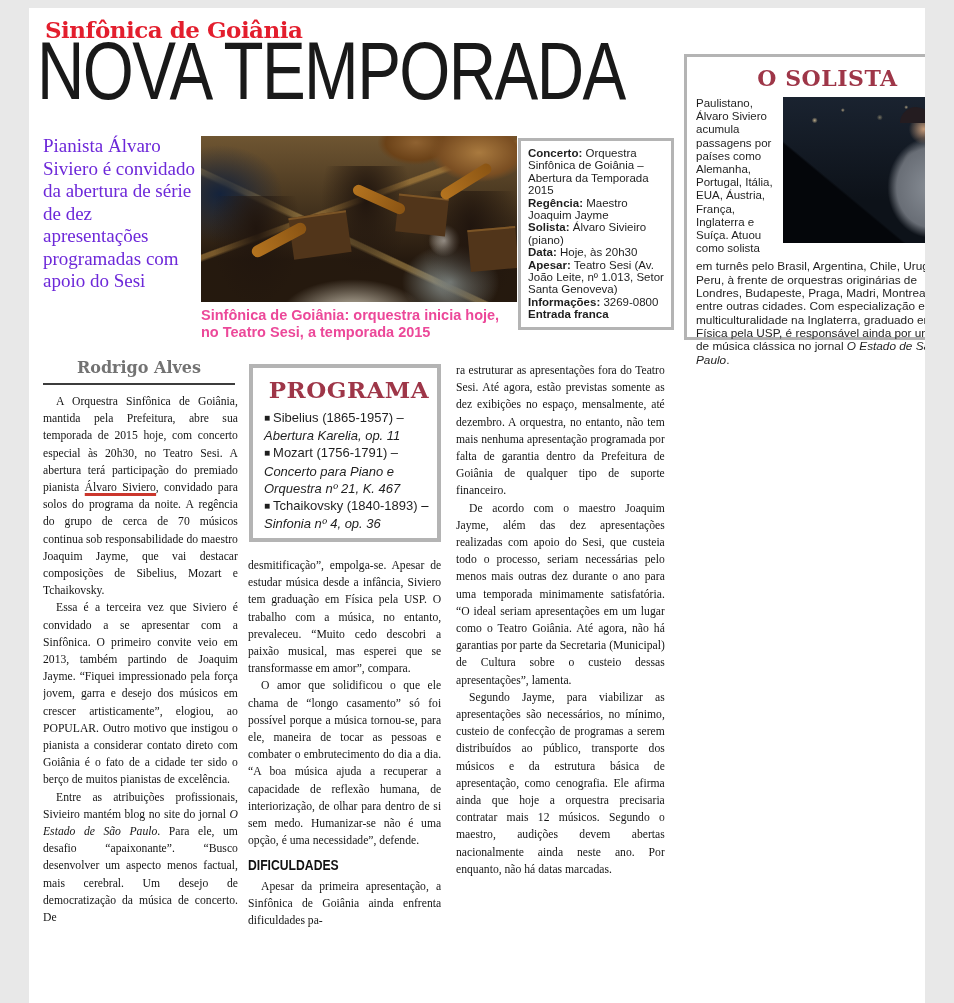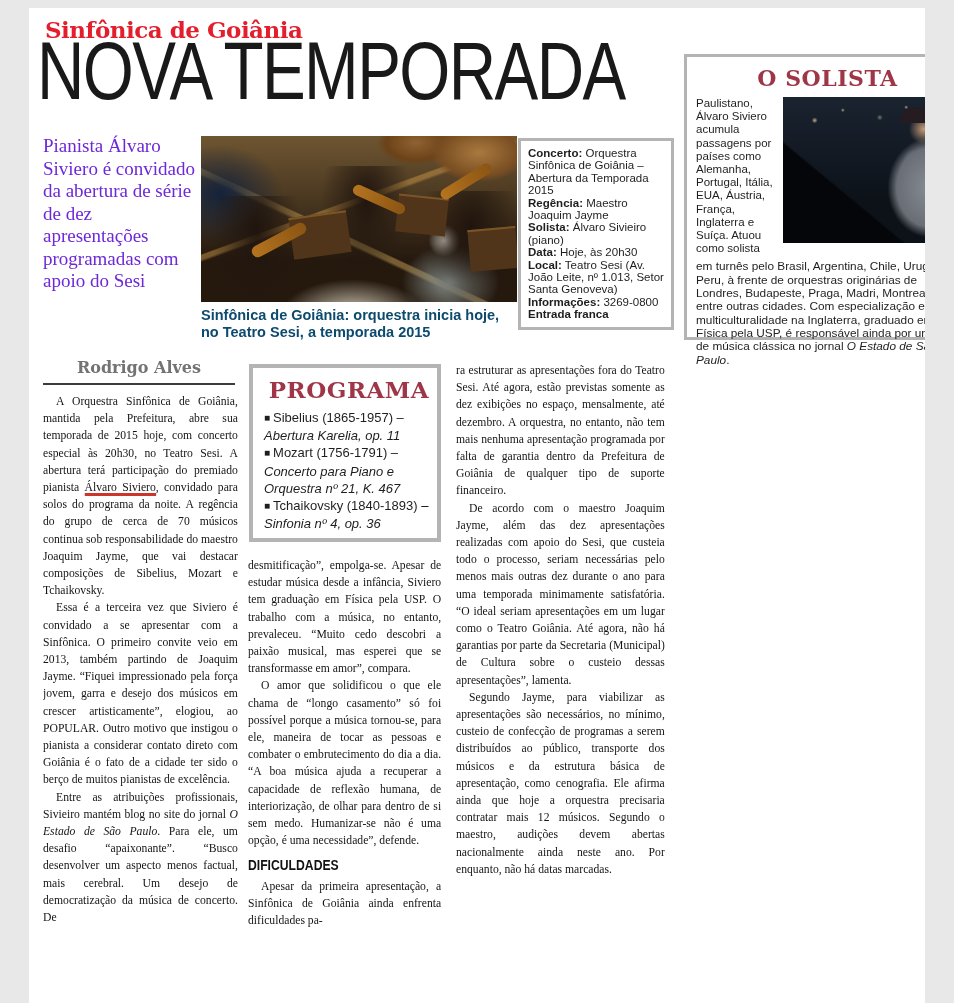--- a/index.html
+++ b/index.html
@@ -49,21 +49,21 @@
   .orch-photo .v1{left:48px;top:98px;width:60px;height:12px;transform:rotate(-28deg);}
   .orch-photo .v2{left:150px;top:58px;width:56px;height:11px;transform:rotate(24deg);}
   .orch-photo .v3{left:236px;top:40px;width:58px;height:11px;transform:rotate(-32deg);}
   .orch-photo .fig{position:absolute;background:radial-gradient(ellipse at 50% 30%, #20150e 0%, rgba(32,21,14,0) 70%);}
   .orch-photo .f1{left:10px;top:60px;width:90px;height:110px;}
   .orch-photo .f2{left:120px;top:30px;width:90px;height:110px;}
   .orch-photo .f3{left:220px;top:55px;width:100px;height:120px;}
   .caption{
     position:absolute;left:172px;top:299px;width:318px;
     font-family:"Liberation Sans", sans-serif;font-weight:bold;
-    font-size:14.5px;line-height:16.5px;color:#0c4a6e;
+    font-size:14.5px;line-height:16.5px;color:#ec4899;
   }
   
   .info-box{
     position:absolute;left:489px;top:130px;width:156px;height:192px;
     box-sizing:border-box;border:3px solid #b4b4b4;padding:6px 6px 4px 7px;
     font-family:"Liberation Sans", sans-serif;font-size:11.5px;line-height:12.4px;color:#1e1e1e;
   }
   .info-row b{font-weight:bold;}
   
   .solista-box{
@@ -157,21 +157,21 @@
     <div class="violin v3"></div>
   </div>
 
   <div class="caption">Sinfônica de Goiânia: orquestra inicia hoje, no Teatro Sesi, a temporada 2015</div>
 
   <div class="info-box">
     <div class="info-row"><b>Concerto:</b><span> Orquestra Sinfônica de Goiânia – Abertura da Temporada 2015</span></div>
     <div class="info-row"><b>Regência:</b><span> Maestro Joaquim Jayme</span></div>
     <div class="info-row"><b>Solista:</b><span> Álvaro Sivieiro (piano)</span></div>
     <div class="info-row"><b>Data:</b><span> Hoje, às 20h30</span></div>
-    <div class="info-row"><b>Local:</b><span> Teatro Sesi (Av. João Leite, nº 1.013, Setor Santa Genoveva)</span></div>
+    <div class="info-row"><b>Apesar:</b><span> Teatro Sesi (Av. João Leite, nº 1.013, Setor Santa Genoveva)</span></div>
     <div class="info-row"><b>Informações:</b><span> 3269-0800</span></div>
     <div class="info-row"><b>Entrada franca</b></div>
   </div>
 
   <div class="solista-box">
     <div class="box-title">O SOLISTA</div>
     <div class="solista-row">
       <div class="solista-intro">Paulistano, Álvaro Siviero acumula passagens por países como Alemanha, Portugal, Itália, EUA, Áustria, França, Inglaterra e Suíça. Atuou como solista</div>
       <div class="pianist-photo">
         <div class="hair"></div>

